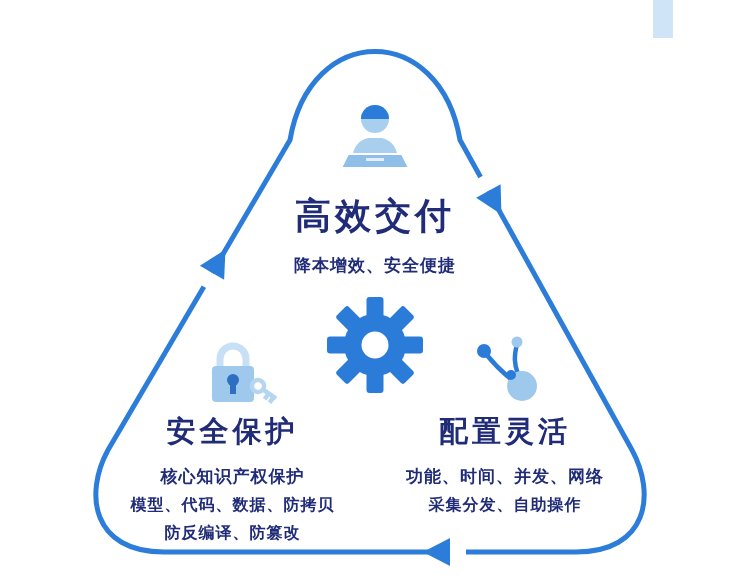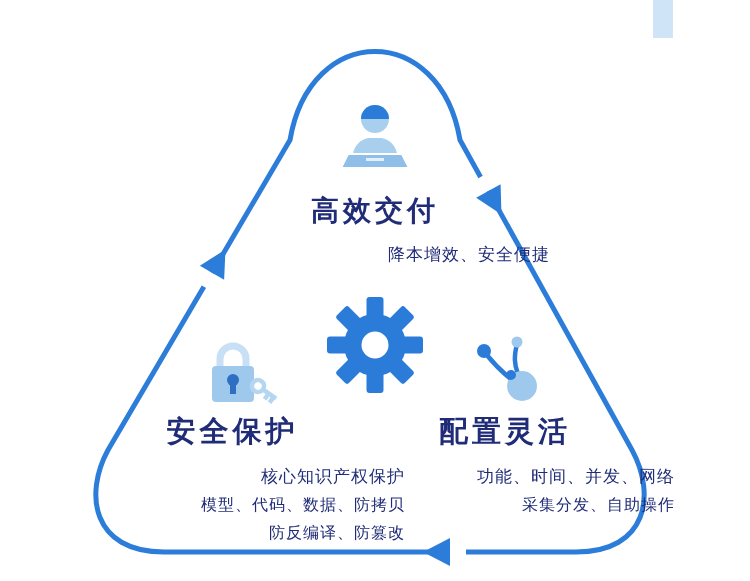--- a/index.html
+++ b/index.html
@@ -19,32 +19,31 @@
   }
   .loop-svg { position: absolute; left: 0; top: 0; }
   .icon-svg { position: absolute; }
   .node {
     position: absolute;
     text-align: center;
     color: #202c77;
   }
   .node h2 {
     margin: 0;
-    font-size: 28px;
+    font-size: 36px;
     font-weight: bold;
     letter-spacing: 4px;
   }
   .node.small h2 { font-size: 29px; }
   .node p {
     margin: 6px 0 0 0;
     font-size: 16px;
-    font-weight: normal;
+    font-weight: bold;
     letter-spacing: 1px;
     line-height: 1.35;
-    text-align: right;
   }
   .node .subtitle-first { margin-top: 13px; font-size: 17px; }
 </style>
 </head>
 <body>
 
 <div class="canvas">
 
   <div class="stripe"></div>
 

